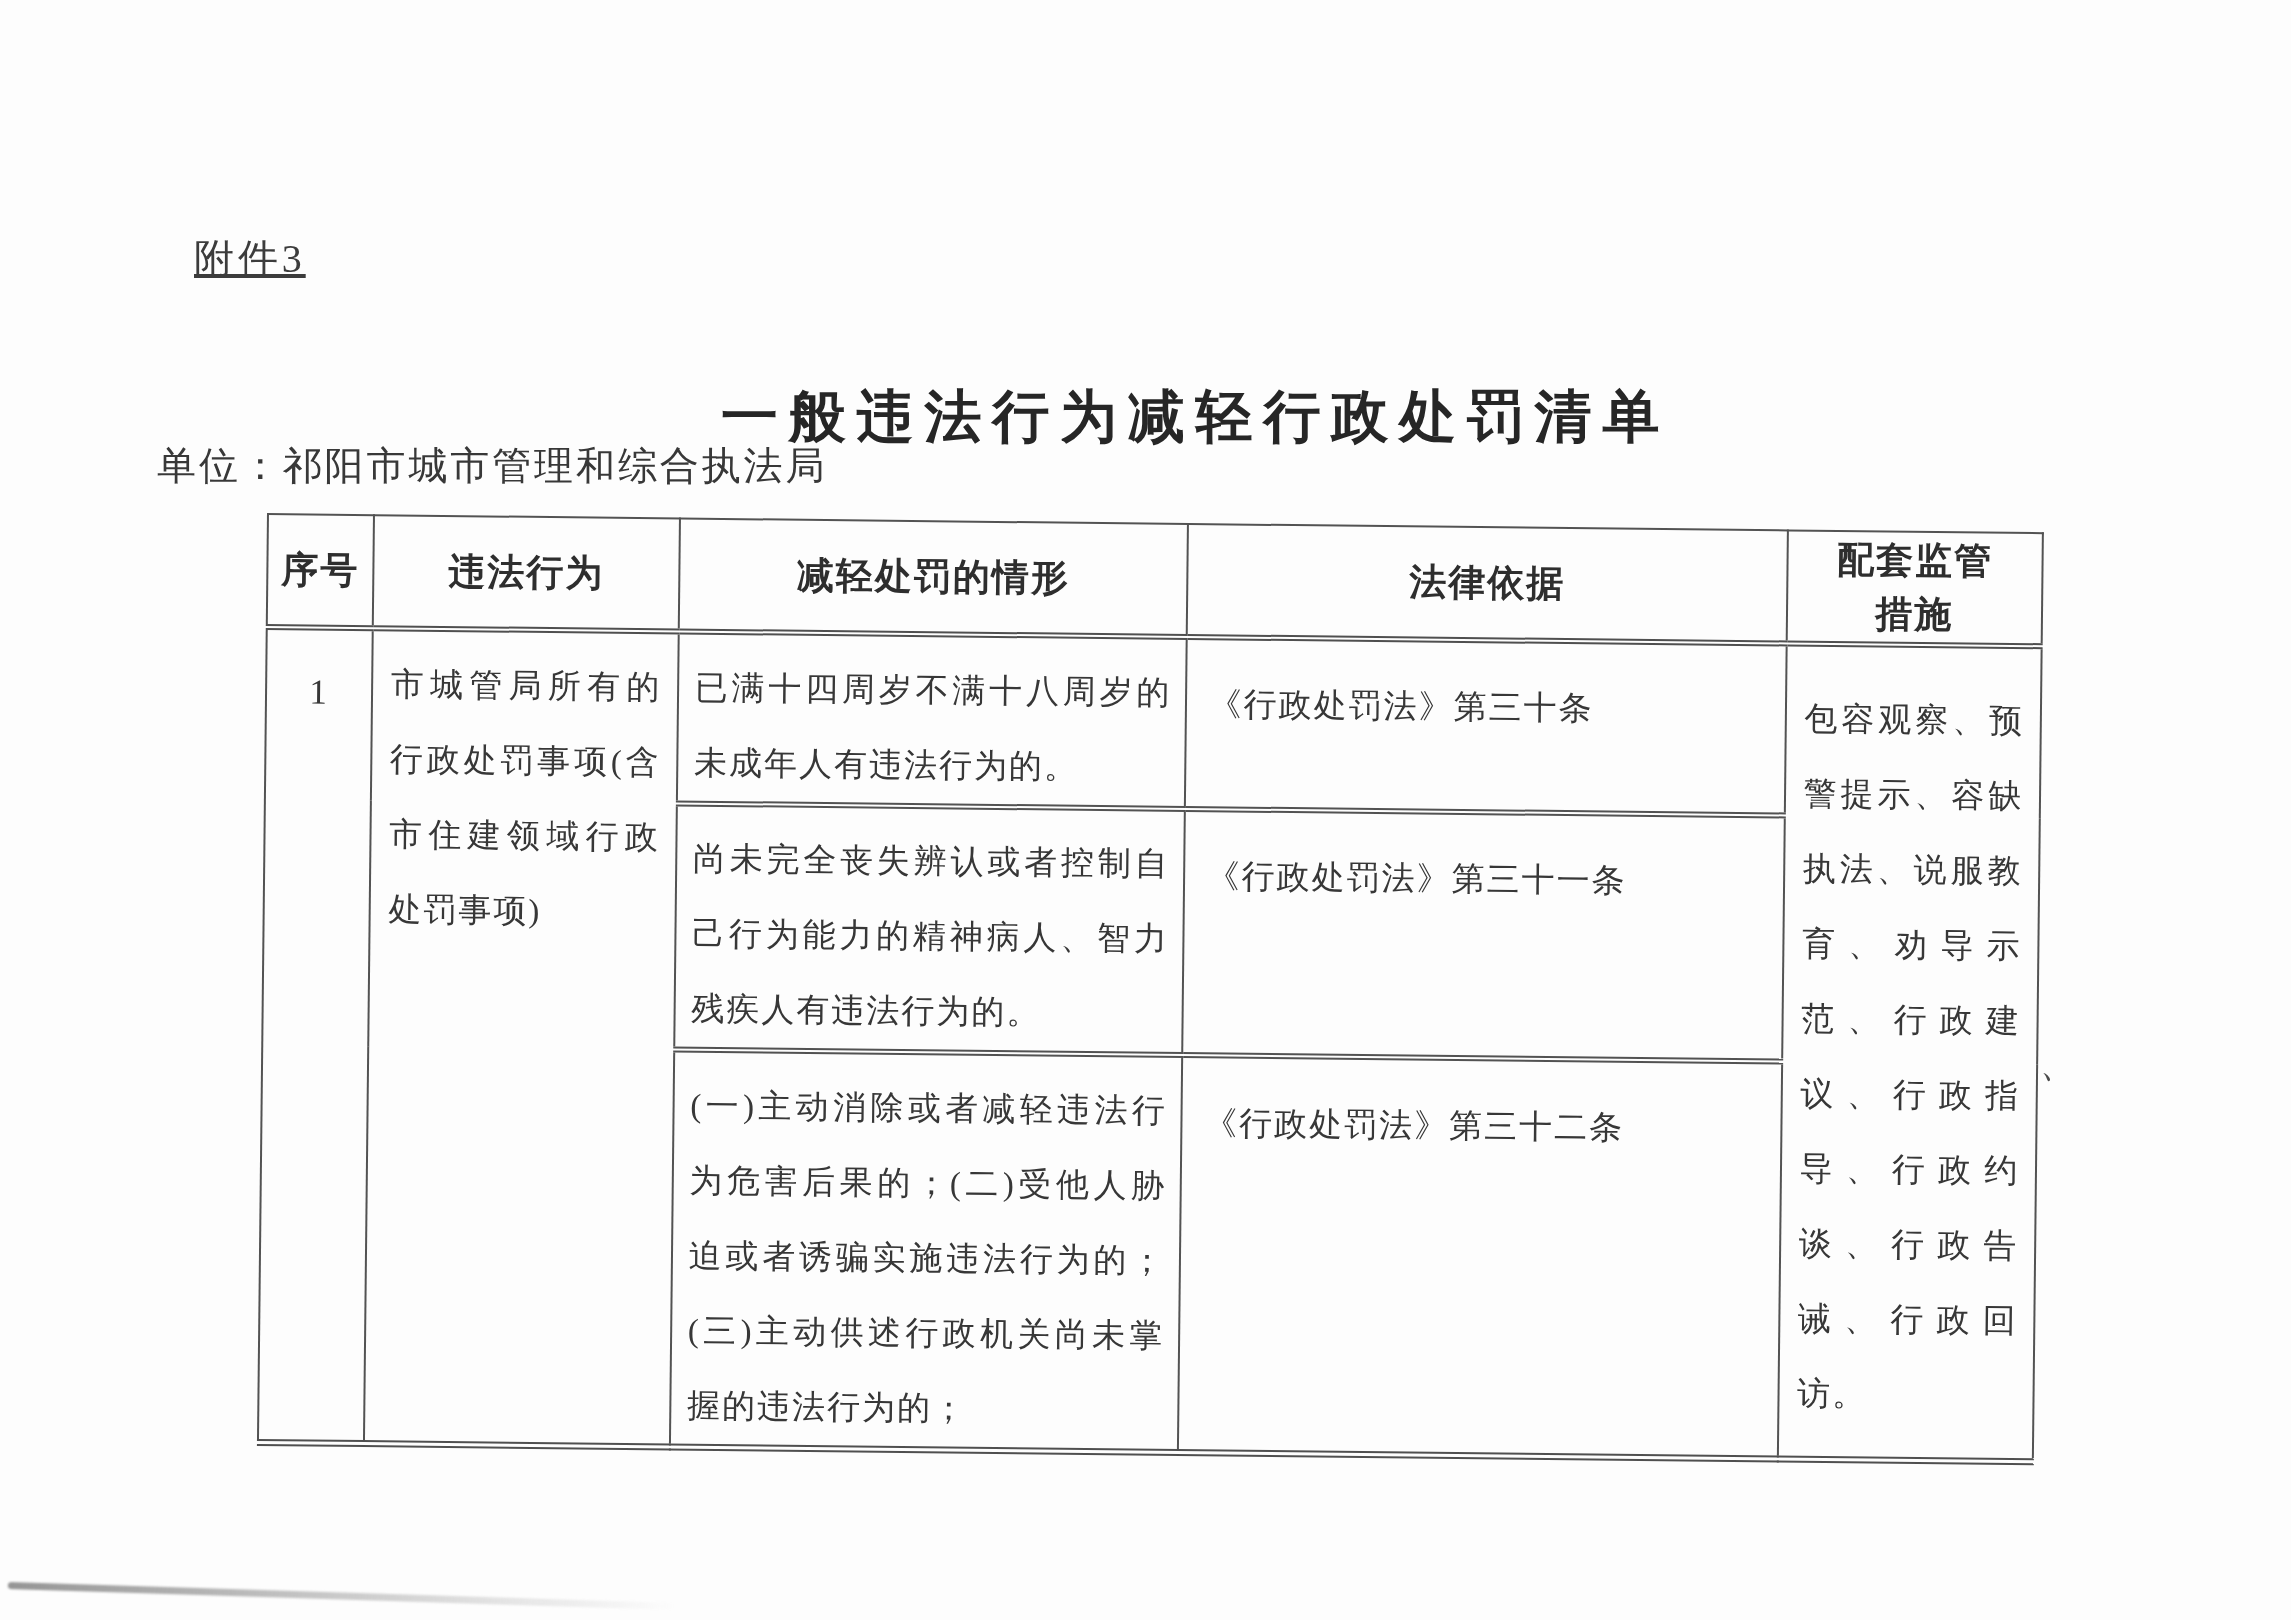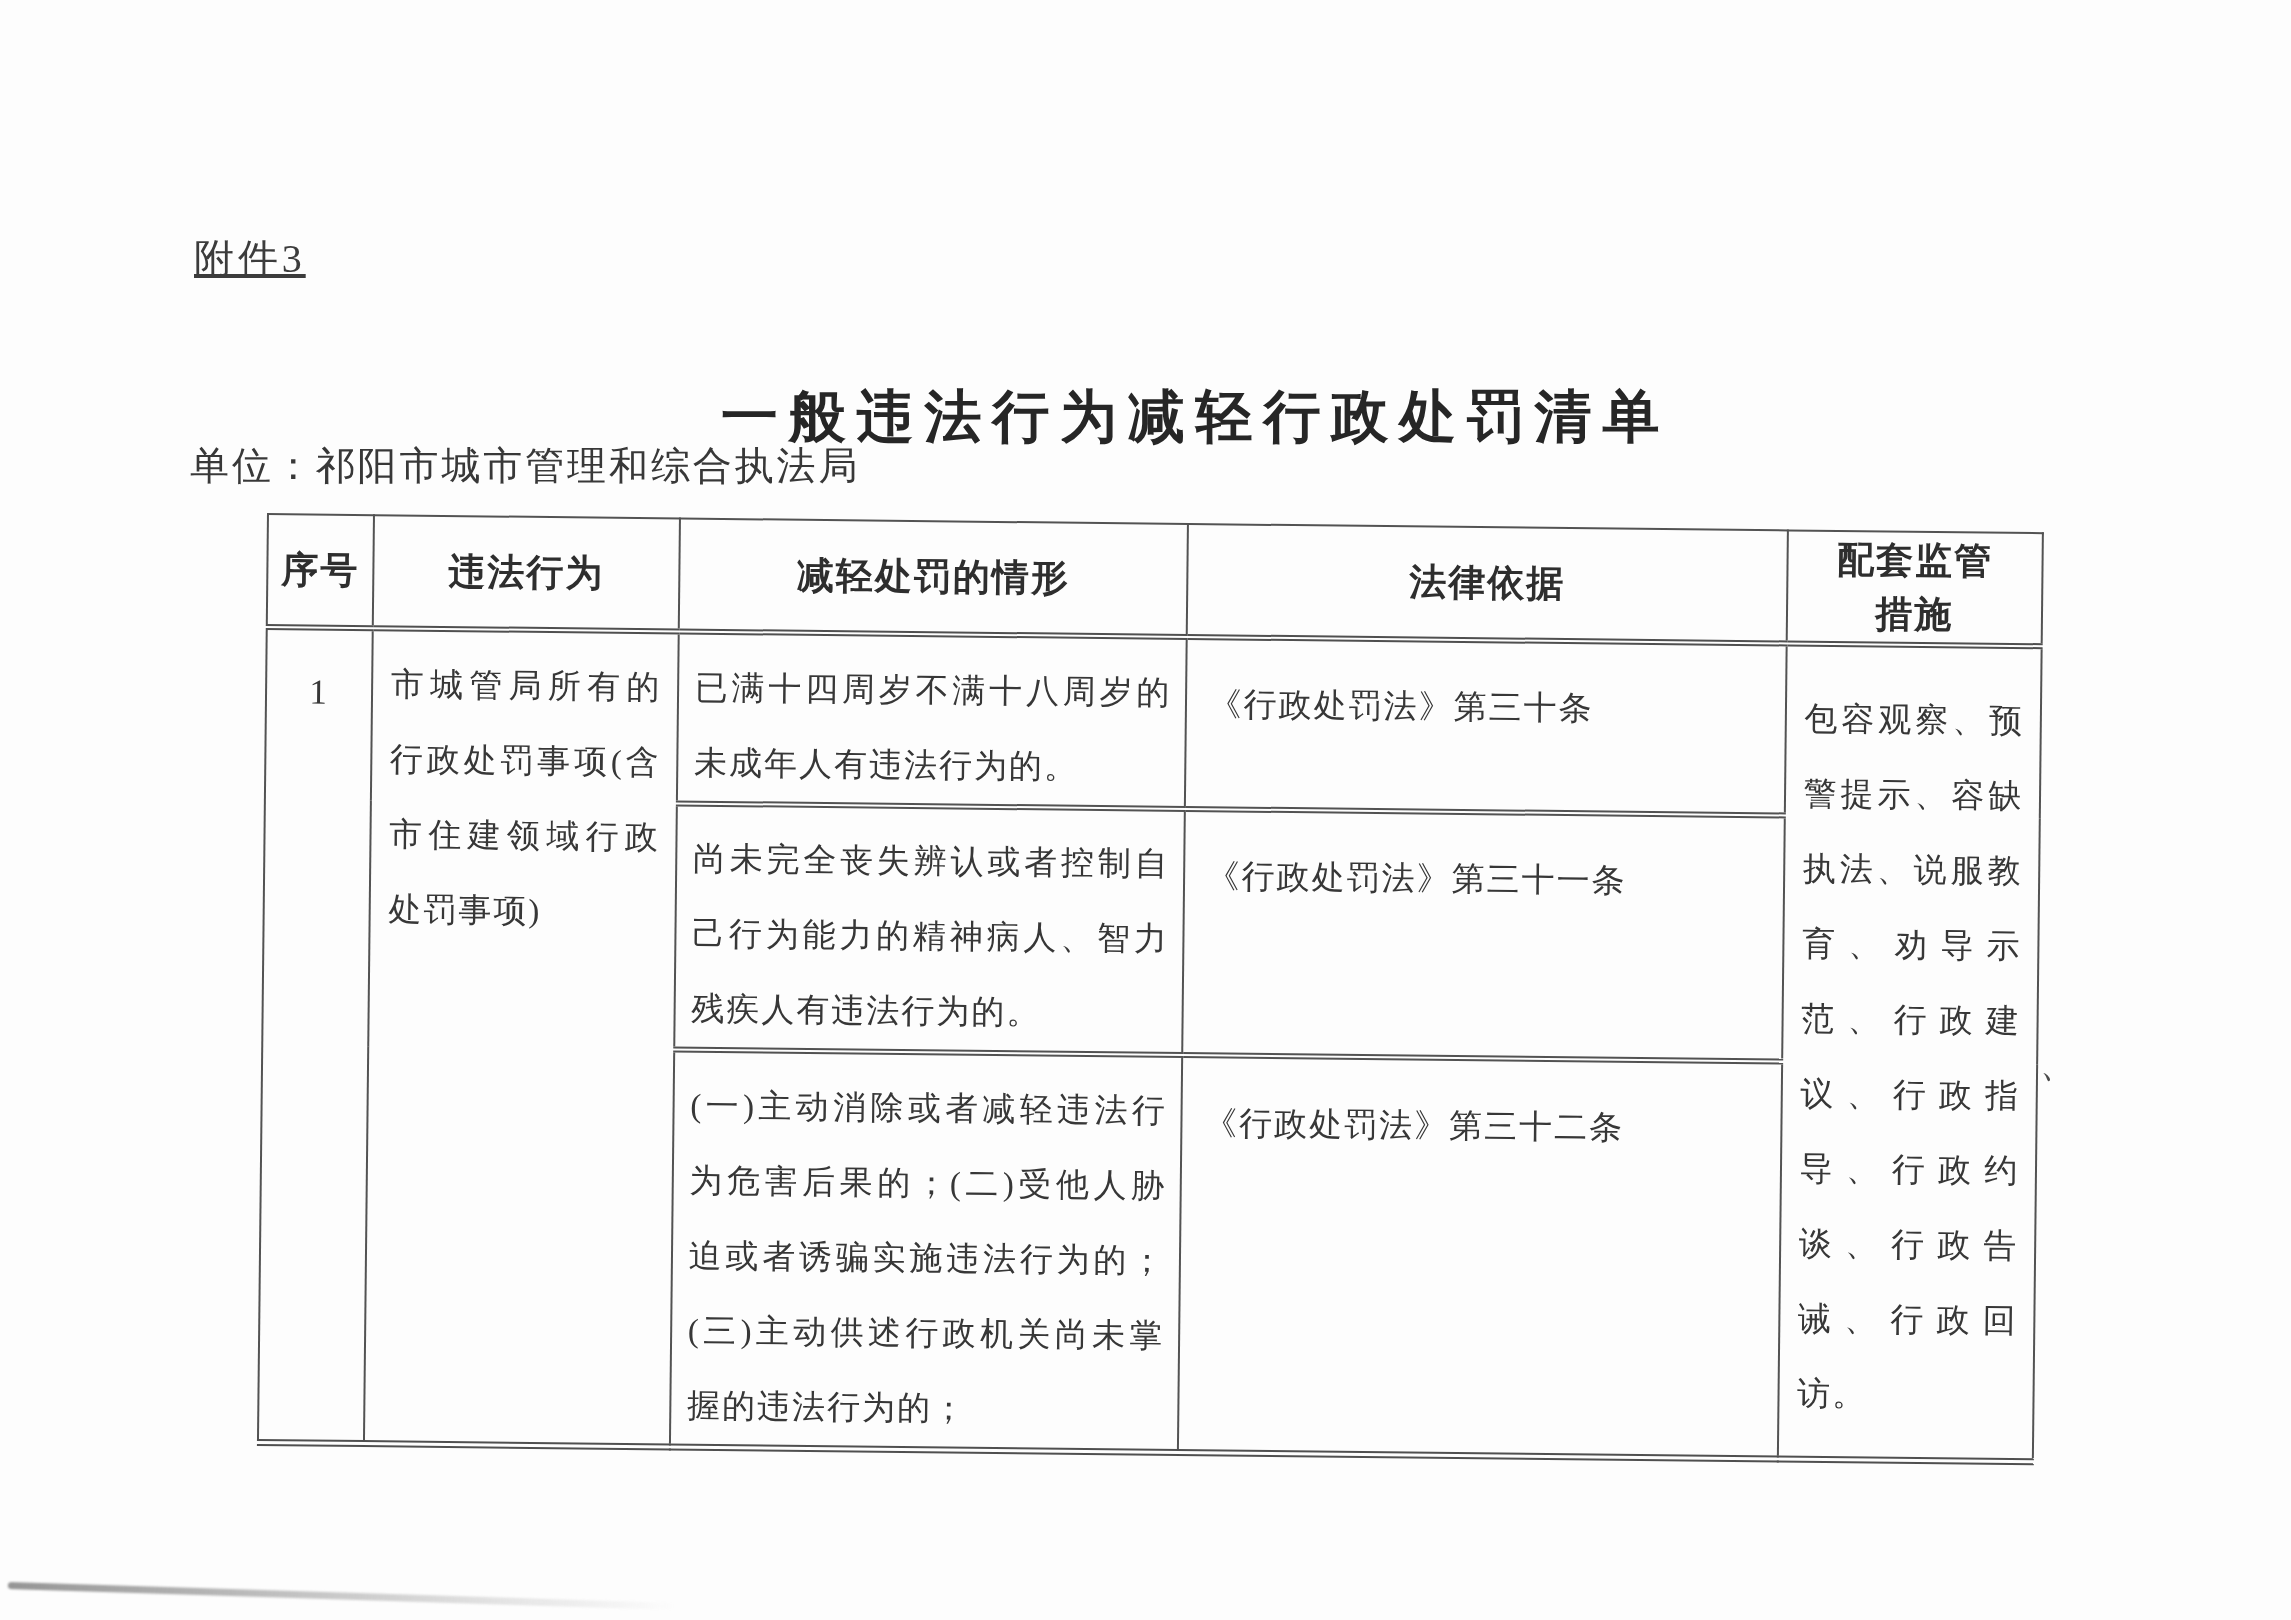--- a/index.html
+++ b/index.html
@@ -40,21 +40,20 @@
     white-space: nowrap;
   }
   .unit-line {
     position: absolute;
     left: 157px;
     top: 439px;
     font-size: 39px;
     letter-spacing: 2.9px;
     color: #383838;
     white-space: nowrap;
-    margin-left: 33px;
   }
   .table-wrap {
     position: absolute;
     left: 267px;
     top: 513px;
     width: 1774px;
     transform: rotate(0.62deg);
     transform-origin: 0 0;
   }
   table.penalty-table {

